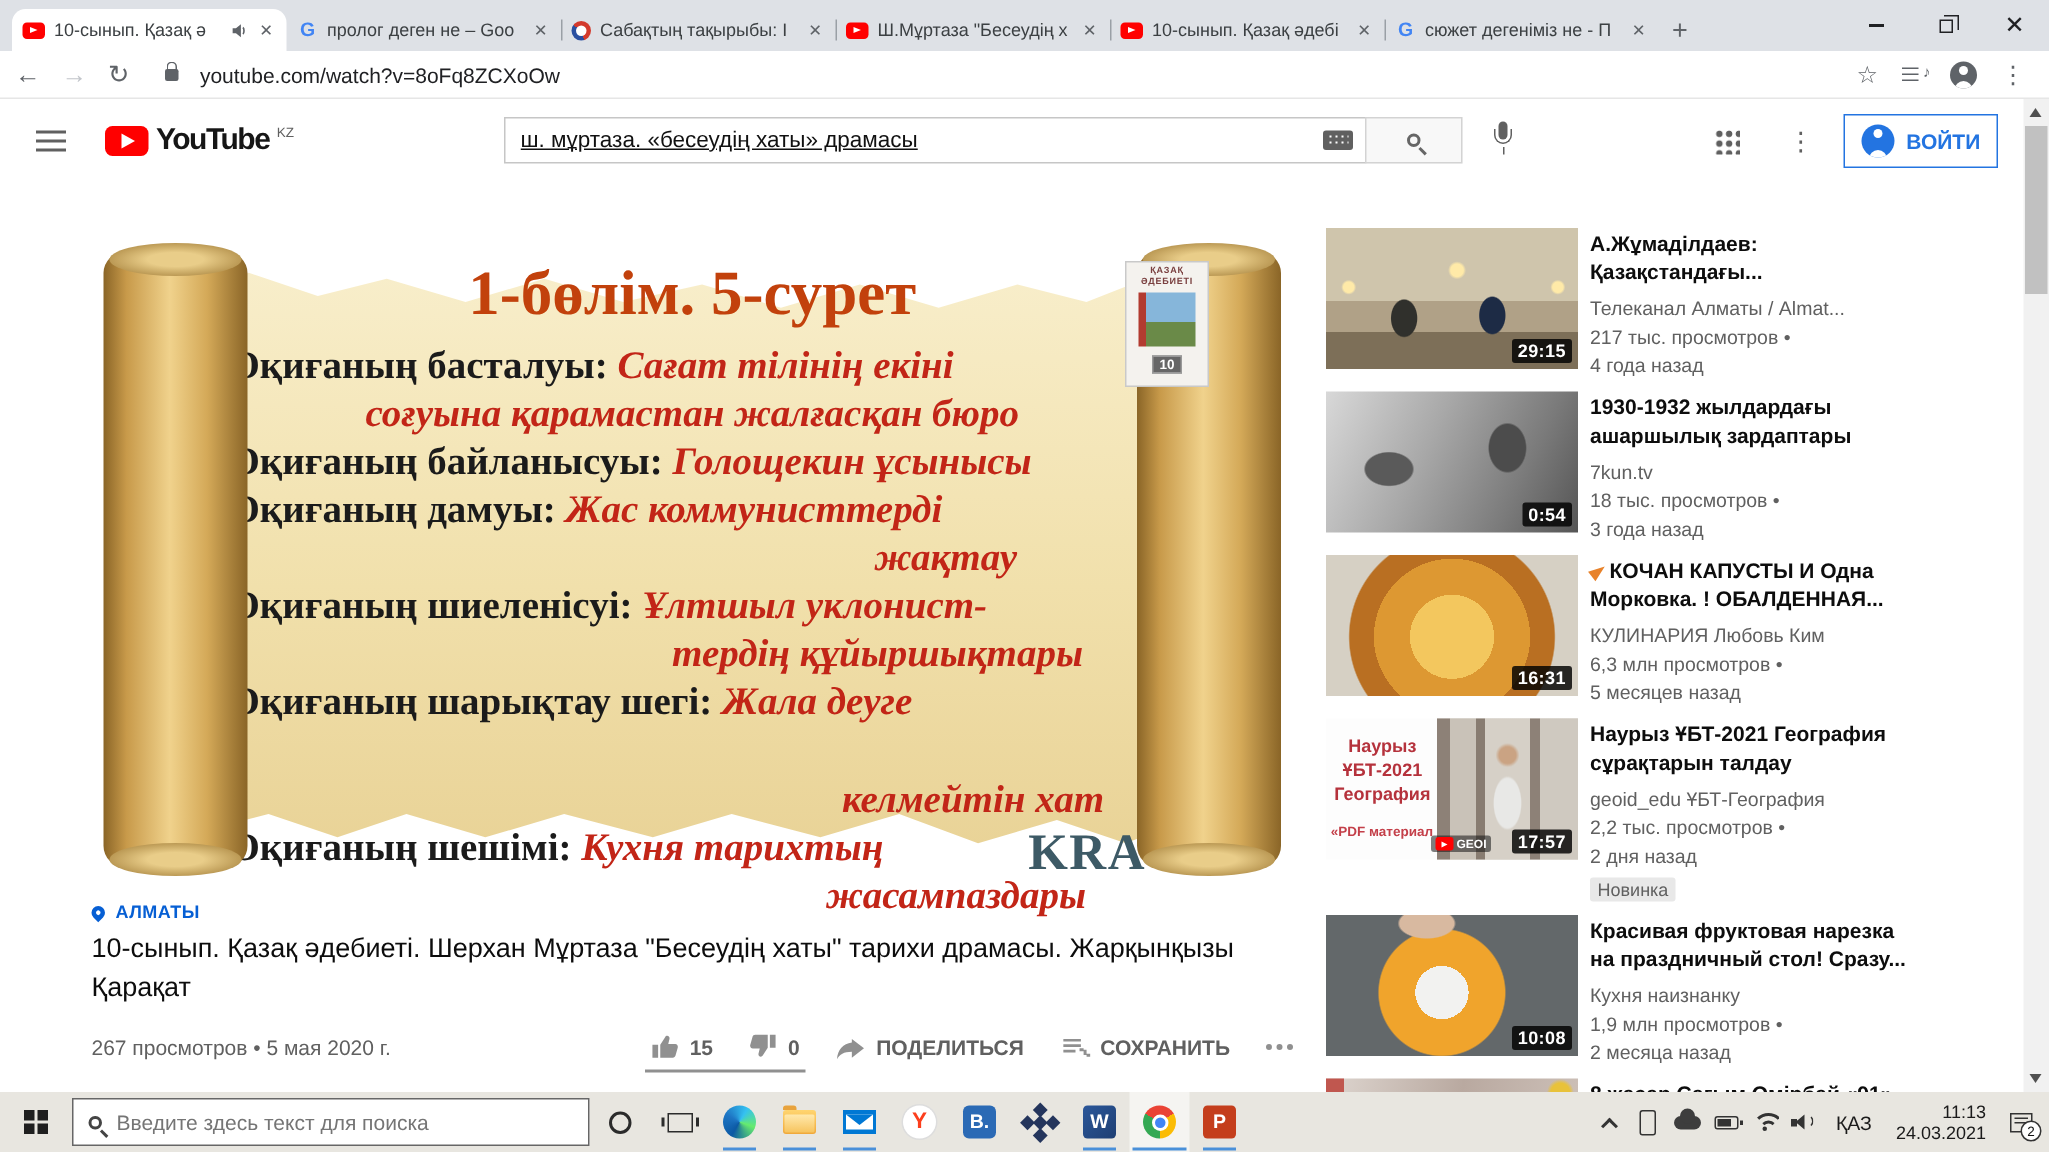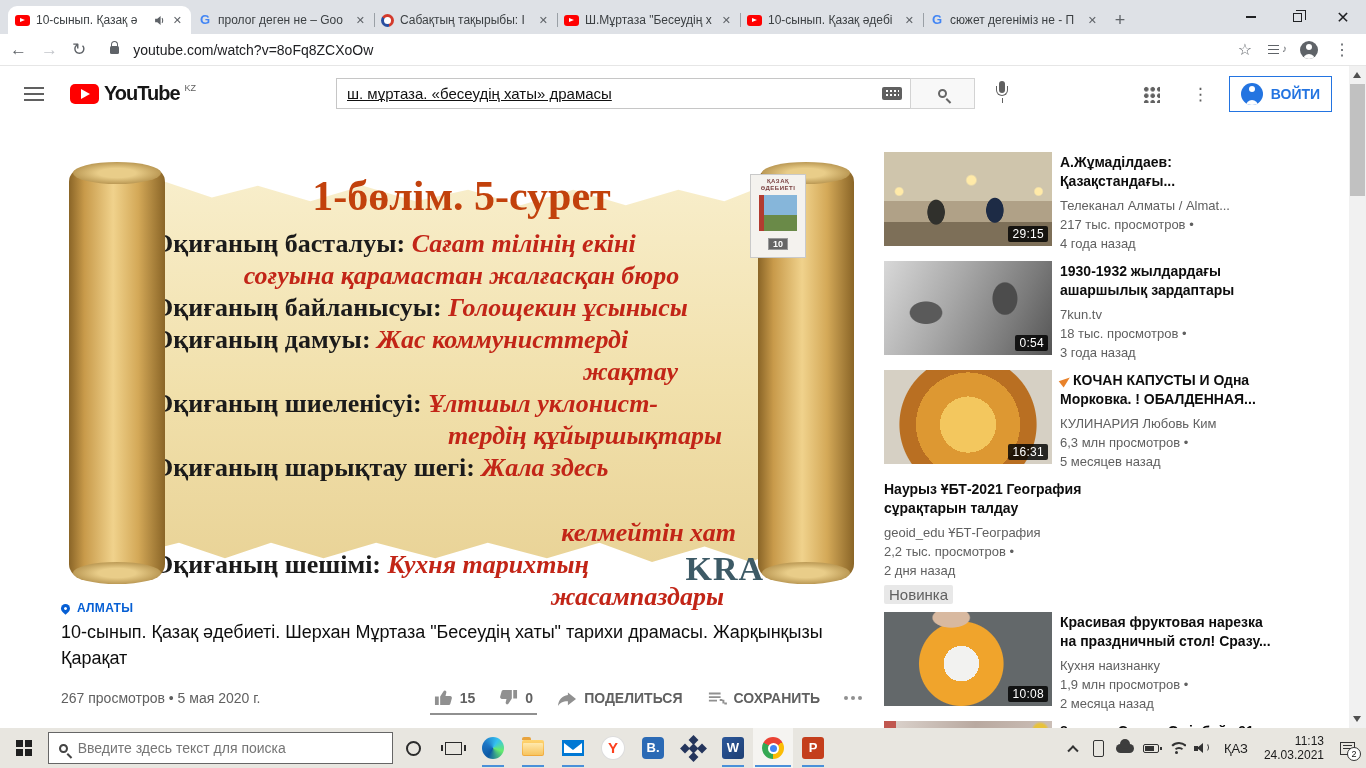--- a/index.html
+++ b/index.html
@@ -109,27 +109,27 @@
   .rating-group::after { content:''; position:absolute; left:-4px; right:-4px; bottom:2px; height:2px; background:#909090; }
   .act { display:flex; align-items:center; gap:7px; font-weight:bold; color:#606060; font-size:14px; }
   .act svg { display:block; }
   .dots3 { display:flex; gap:3px; }
   .dots3 i { width:4px; height:4px; border-radius:50%; background:#909090; }
 
   
   .sidebar { position:absolute; left:884px; top:152px; width:464px; }
   .sb-item { display:flex; gap:8px; margin-bottom:8px; }
   .thumb { width:168px; height:94px; flex:none; position:relative; background:#ccc; }
-  .dur { position:absolute; right:4px; bottom:4px; background:rgba(0,0,0,.82); color:#fff; font-size:12px; font-weight:normal; padding:1px 4px; border-radius:2px; letter-spacing:.3px;text-align:right; }
+  .dur { position:absolute; right:4px; bottom:4px; background:rgba(0,0,0,.82); color:#fff; font-size:12px; font-weight:bold; padding:1px 4px; border-radius:2px; letter-spacing:.3px;text-align:right; }
   .dur:empty { display:none; }
   .sb-info { flex:1; min-width:0; padding-top:1px; }
   .sb-title { font-size:14px; font-weight:bold; color:#0d0d0d; line-height:19px; margin-bottom:5px; white-space:pre-line; }
   .sb-line { font-size:13px; color:#606060; line-height:19px; display:flex; align-items:center; gap:5px; }
   .sb-line span:empty { display:none; }
-  .nbadge { display:inline-block; margin-top:5px; background:#e8e8e8; color:#606060; font-size:15px; padding:1px 5px; border-radius:2px; }
+  .nbadge { display:inline-block; margin-top:5px; background:#e8e8e8; color:#606060; font-size:12px; padding:1px 5px; border-radius:2px; }
   .t1 { background:
       radial-gradient(ellipse 14px 20px at 31% 64%, #30302c 0 60%, transparent 65%),
       radial-gradient(ellipse 14px 20px at 66% 62%, #1d2b45 0 60%, transparent 65%),
       radial-gradient(circle 6px at 52% 30%, #ffeaa8 0 70%, transparent 100%),
       radial-gradient(circle 5px at 9% 42%, #ffeaa8 0 70%, transparent 100%),
       radial-gradient(circle 5px at 92% 42%, #ffeaa8 0 70%, transparent 100%),
       linear-gradient(180deg,#cfc5ac 0 52%, #b0a187 52% 74%, #7d6f58 74%); }
   .t2 { background:
       radial-gradient(ellipse 26px 18px at 25% 55%, #5a5a5a 0 60%, transparent 65%),
       radial-gradient(ellipse 20px 26px at 72% 40%, #4c4c4c 0 60%, transparent 65%),
@@ -329,21 +329,21 @@
   </div>
   <div class="slide-text">
     <div class="slide-title">1-бөлім. 5-сурет</div>
     <div class="srow"><span class="s-label">Оқиғаның басталуы:</span> <span class="s-val">Сағат тілінің екіні</span></div>
     <div class="s-cont sc0">соғуына қарамастан жалғасқан бюро</div>
     <div class="srow"><span class="s-label">Оқиғаның байланысуы:</span> <span class="s-val">Голощекин ұсынысы</span></div>
     <div class="srow"><span class="s-label">Оқиғаның дамуы:</span> <span class="s-val">Жас коммунисттерді</span></div>
     <div class="s-cont sc2">жақтау</div>
     <div class="srow"><span class="s-label">Оқиғаның шиеленісуі:</span> <span class="s-val">Ұлтшыл уклонист-</span></div>
     <div class="s-cont sc3">тердің құйыршықтары</div>
-    <div class="srow"><span class="s-label">Оқиғаның шарықтау шегі:</span> <span class="s-val">Жала здесь</span></div>
+    <div class="srow"><span class="s-label">Оқиғаның шарықтау шегі:</span> <span class="s-val">Жала деуге</span></div>
     <div class="s-cont sc4">келмейтін хат</div>
     <div class="srow"><span class="s-label">Оқиғаның шешімі:</span> <span class="s-val">Кухня тарихтың</span></div>
     <div class="s-cont sc5">жасампаздары</div>
   </div>
   <div class="watermark">KRA</div>
 </div>
 
 <div class="loc-row">
   <span class="pin"></span>
   <span class="loc-label">АЛМАТЫ</span>
@@ -440,20 +440,32 @@
       <div class="sb-line">
           <span>6,3 млн просмотров •</span>
         </div>
       <div class="sb-line">
           <span>5 месяцев назад</span>
         </div>
     </div>
   </div>
 
   <div class="sb-item">
+    <div class="thumb t4">
+      <span class="corr"></span>
+      <span class="t4-txt">Наурыз
+ҰБТ-2021
+География</span>
+      <span class="t4-pdf">«PDF материал</span>
+      <span class="t4-wm">
+          <span class="yt-mini"></span>
+          <b>GEOI</b>
+        </span>
+      <span class="dur">17:57</span>
+    </div>
     <div class="sb-info">
       <div class="sb-title">Наурыз ҰБТ-2021 География
 сұрақтарын талдау</div>
       <div class="sb-line">
           <span>geoid_edu ҰБТ-География</span>
         </div>
       <div class="sb-line">
           <span>2,2 тыс. просмотров •</span>
         </div>
       <div class="sb-line">

